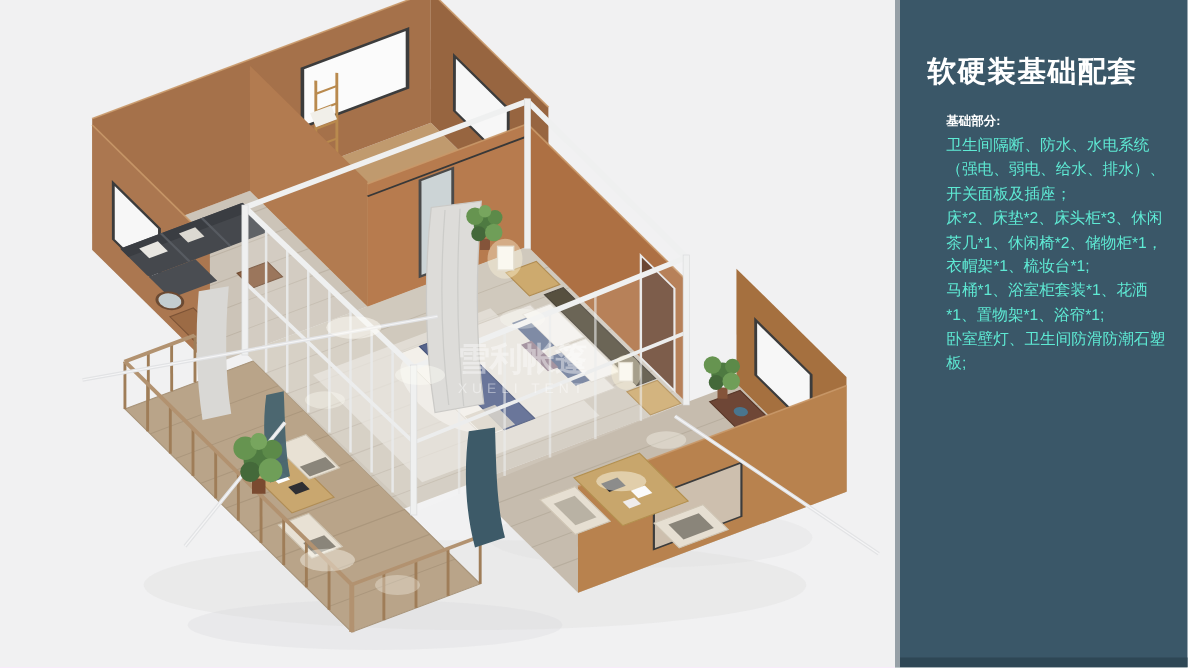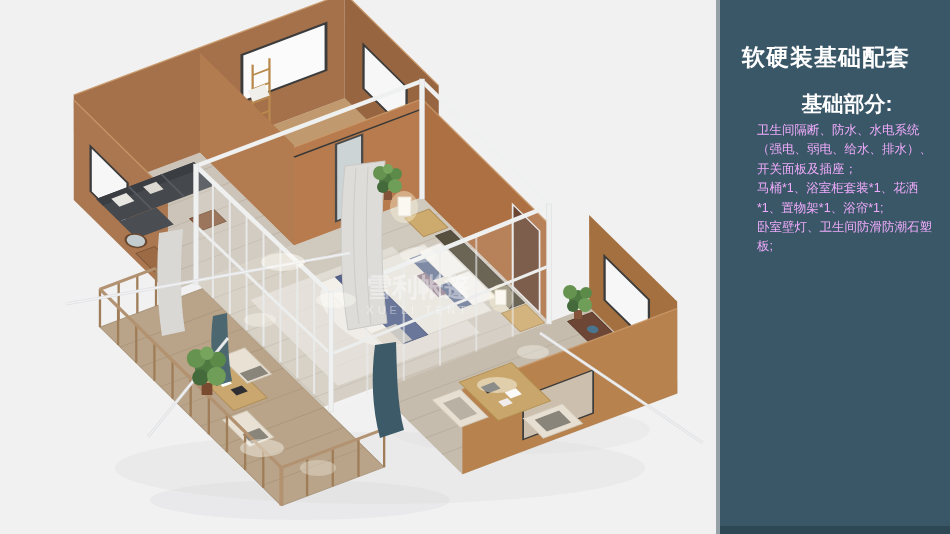--- a/index.html
+++ b/index.html
@@ -3,22 +3,22 @@
 <meta charset="utf-8">
 <style>
   html,body{margin:0;padding:0;background:#ffffff;}
   .stage{position:relative;width:950px;height:534px;overflow:hidden;font-family:"Liberation Sans",sans-serif;}
   .scene{position:absolute;left:0;top:0;width:716px;height:534px;background:#f0abfc;}
   .panel{position:absolute;left:716px;top:0;width:239px;height:534px;background:#3a5768;box-sizing:border-box;padding:42px 18px 0 26px;}
   .panel-edge{position:absolute;left:0;top:0;width:4px;height:100%;background:#96a0a7;}
   .panel-bottom{position:absolute;left:4px;right:0;bottom:0;height:8px;background:#2e4755;}
   .panel-title{color:#ffffff;font-size:23px;font-weight:700;letter-spacing:1px;margin:0 0 6px 0;white-space:nowrap;}
   .panel section{margin:0;}
-  .panel h2{color:#ffffff;font-size:21px;font-weight:700;margin:17px 0 3px 15px;text-align:center;}
-  .panel p{color:#f0abfc;font-size:12.5px;line-height:1.55;margin:0 0 0 15px;}
+  .panel h2{color:#ffffff;font-size:10px;font-weight:700;margin:17px 0 3px 15px;}
+  .panel p{color:#5eead4;font-size:12.5px;line-height:1.55;margin:0 0 0 15px;}
 </style>
 </head>
 <body>
 
 <div class="stage">
 
   <div class="scene">
     <svg width="716" height="534" viewBox="0 0 716 534">
       <rect x="0" y="0" width="716" height="534" fill="#f1f1f2"></rect>
 
@@ -318,20 +318,21 @@
   <aside class="panel">
     <div class="panel-edge"></div>
     <h1 class="panel-title">软硬装基础配套</h1>
 
     <section>
       <h2>基础部分:</h2>
       <p>卫生间隔断、防水、水电系统（强电、弱电、给水、排水）、开关面板及插座；</p>
     </section>
 
     <section>
+      <p>床*2、床垫*2、床头柜*3、休闲茶几*1、休闲椅*2、储物柜*1，衣帽架*1、梳妆台*1;</p>
     </section>
 
 
     <section>
       <p>马桶*1、浴室柜套装*1、花洒*1、置物架*1、浴帘*1;</p>
     </section>
 
     <section>
       <p>卧室壁灯、卫生间防滑防潮石塑板;</p>
     </section>

